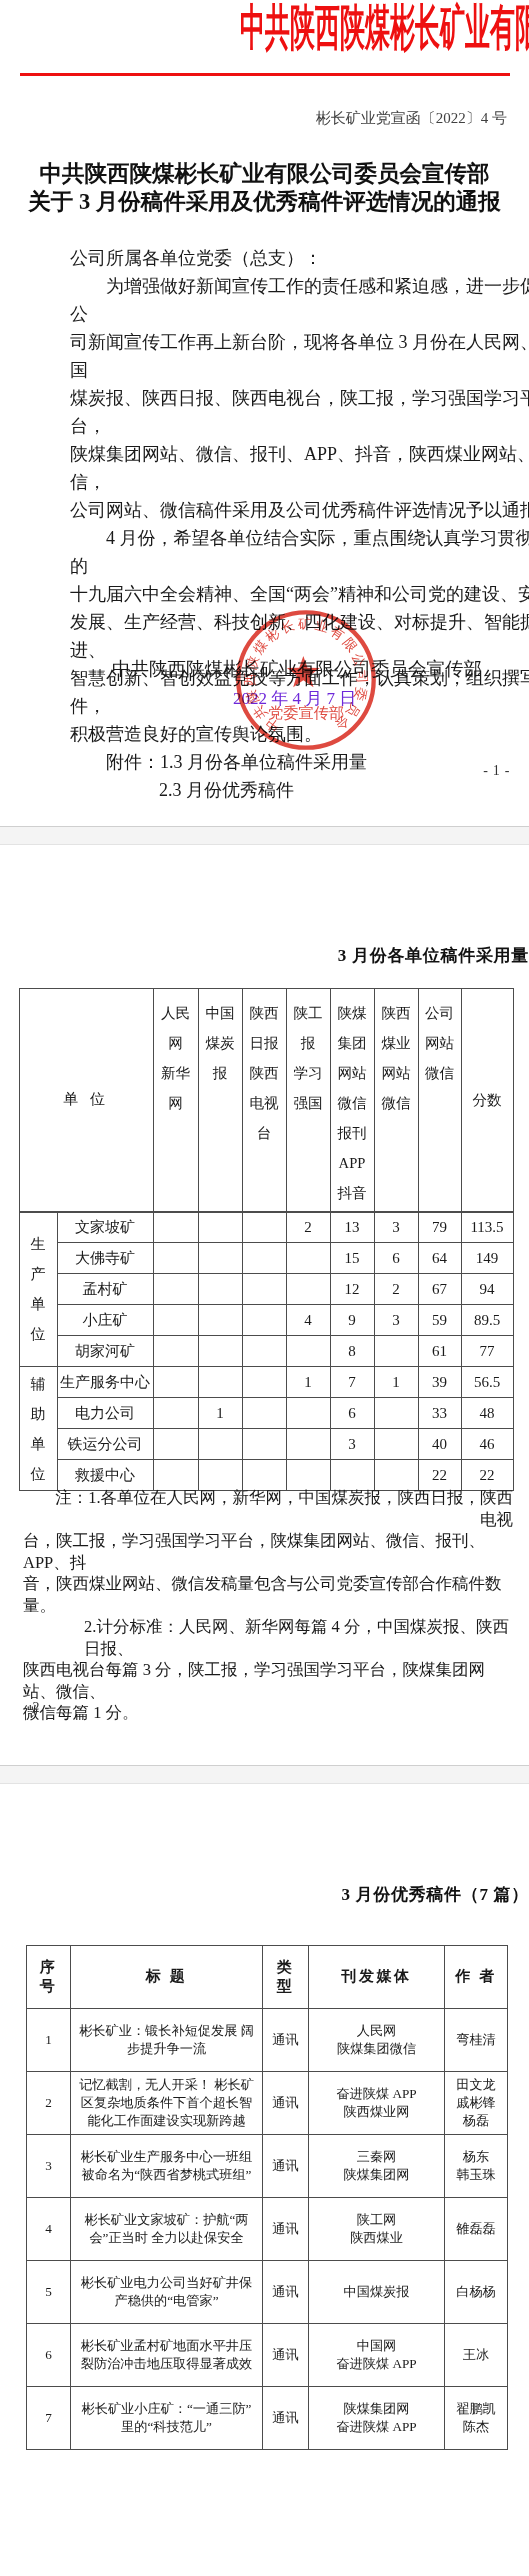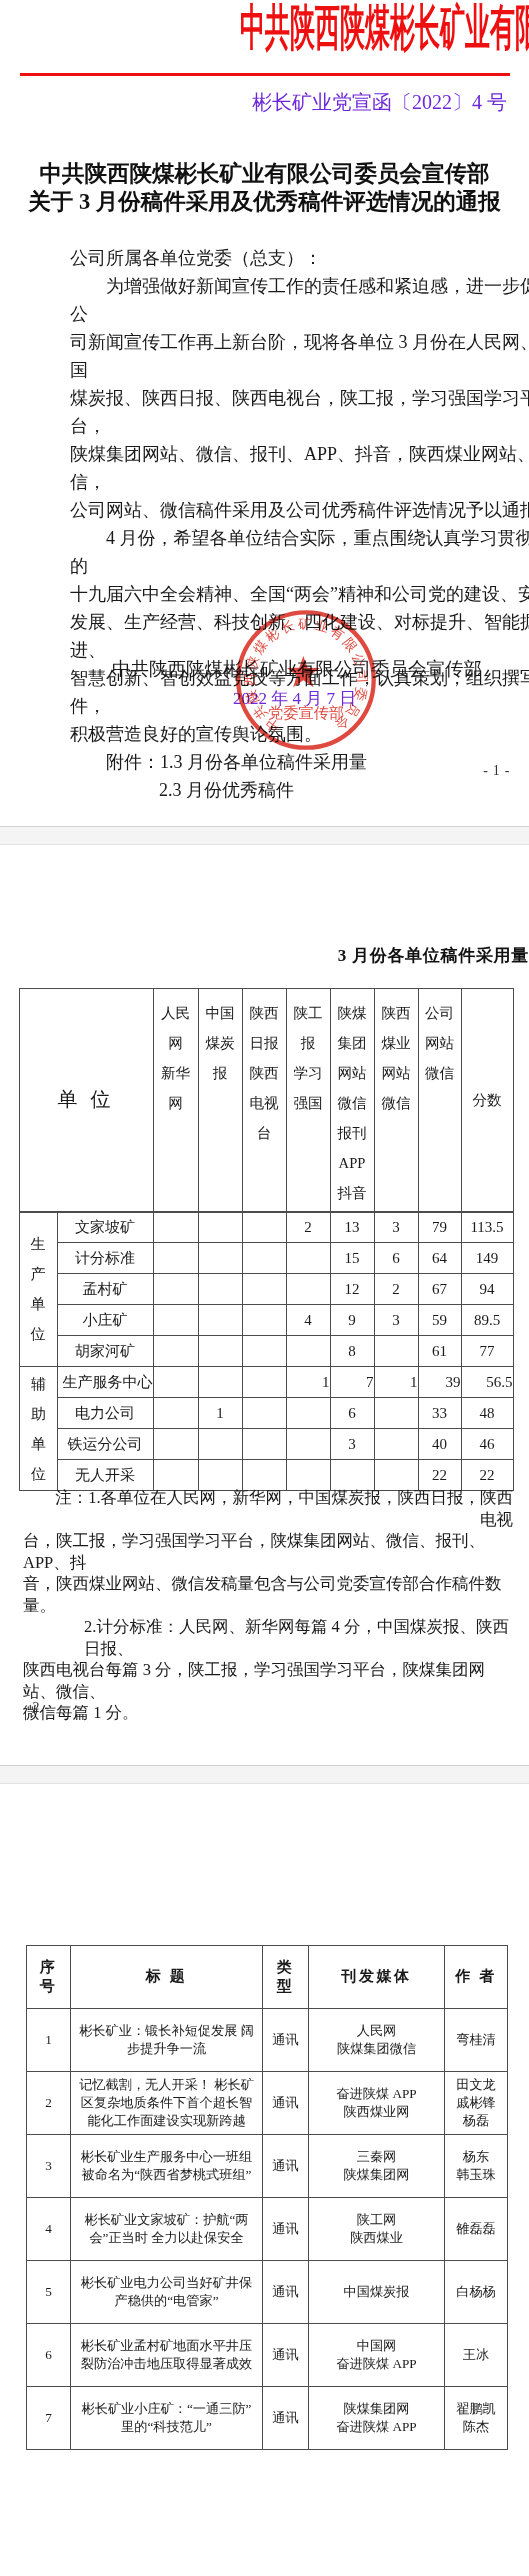--- a/index.html
+++ b/index.html
@@ -10,21 +10,21 @@
   .page-3{height:793px;}
   .page-gap{width:529px;background:#f4f4f4;border-top:0.7px solid #cfcfcf;border-bottom:0.7px solid #e3e3e3;box-sizing:border-box;}
   .gap-1{height:19px;}
   .gap-2{height:18.5px;}
 
   
   .masthead{position:absolute;top:1.3px;left:0;right:0;text-align:center;white-space:nowrap;}
   .masthead span{display:inline-block;transform:scaleX(0.51);transform-origin:center;
     font-size:49px;line-height:54px;font-weight:bold;color:#ee1010;letter-spacing:0px;}
   .red-rule{position:absolute;top:73px;left:20px;width:490px;height:2.6px;background:#ee1010;}
-  .doc-number{position:absolute;top:93px;right:22px;font-size:20px;line-height:18.5px;color:#6d28d9;}
+  .doc-number{position:absolute;top:109px;right:22px;font-size:15px;line-height:18.5px;color:#404040;}
   .doc-title{position:absolute;top:160px;left:0;right:0;text-align:center;
     font-size:22.5px;line-height:28.4px;font-weight:bold;color:#111;}
   .body-block{position:absolute;top:244px;left:22px;width:488px;font-size:18px;line-height:28px;color:#1a1a1a;margin-left:48px;}
   .pre{white-space:pre-line;}
   .attach-1{padding-left:36px;}
   .attach-2{padding-left:89px;}
   .signer{position:absolute;top:656px;left:112px;font-size:18.5px;color:#1a1a1a;}
   .sign-date{position:absolute;top:687px;left:233px;font-size:17px;color:#6d28d9;}
   .stamp{position:absolute;left:233px;top:607px;width:146px;height:146px;
     mix-blend-mode:multiply;opacity:0.92;}
@@ -36,24 +36,24 @@
   .table-title{position:absolute;left:0;right:0;text-align:right;font-size:17px;font-weight:bold;color:#111;letter-spacing:0.7px;}
   .tt-2{top:99px;}
   .tt-3{top:99px;}
   .t1{position:absolute;top:143px;left:18.5px;width:494px;border-collapse:collapse;table-layout:fixed;}
   .t1 th,.t1 td{border:0.7px solid #4c4c4c;padding:0;text-align:center;vertical-align:middle;
     font-weight:normal;font-size:15px;color:#1a1a1a;overflow:hidden;}
   .t1{border:1.3px solid #333;}
   .t1 thead th{height:213px;border-bottom:2px double #4c4c4c;}
   .t1 th.v-h{vertical-align:top;padding-top:8.6px;line-height:30px;font-size:14.6px;white-space:pre-line;}
   .t1 th.mid{vertical-align:middle;padding-top:0;}
-  .t1 th.unit-h{font-size:20px;letter-spacing:4px;}
+  .t1 th.unit-h{font-size:15px;letter-spacing:4px;}
   .t1 tbody tr{height:31px;}
   .t1 .group-cell{width:38px;padding:0 10.6px;line-height:30px;word-break:break-all;font-size:15px;}
-  .t1 tr.group-start td{border-top-width:1.3px;text-align:right;}
+  .t1 tr.group-start td{border-top-width:1.3px;}
   .notes{position:absolute;top:642px;left:23px;width:490px;font-size:16.5px;line-height:21.5px;color:#1a1a1a;}
   .note-indent-a{padding-left:30px;text-align:right;}
   .note-indent-b{padding-left:61px;}
 
   
   .t2{position:absolute;top:161px;left:26px;width:481px;border-collapse:collapse;table-layout:fixed;border:1.3px solid #333;}
   .t2 th,.t2 td{border:0.7px solid #4c4c4c;padding:1.3px 2.6px;text-align:center;vertical-align:middle;
     color:#1a1a1a;white-space:pre-line;overflow:hidden;}
   .t2 thead th{height:60px;font-size:15px;font-weight:bold;letter-spacing:2.6px;}
   .t2 tbody tr{height:63px;}
@@ -166,21 +166,21 @@
           <td></td>
           <td></td>
           <td></td>
           <td>2</td>
           <td>13</td>
           <td>3</td>
           <td>79</td>
           <td>113.5</td>
         </tr>
         <tr>
-          <td>计分标准</td>
+          <td>大佛寺矿</td>
           <td></td>
           <td></td>
           <td></td>
           <td></td>
           <td>15</td>
           <td>6</td>
           <td>64</td>
           <td>149</td>
         </tr>
         <tr>
@@ -244,21 +244,21 @@
           <td></td>
           <td></td>
           <td></td>
           <td></td>
           <td>3</td>
           <td></td>
           <td>40</td>
           <td>46</td>
         </tr>
         <tr>
-          <td>无人开采</td>
+          <td>救援中心</td>
           <td></td>
           <td></td>
           <td></td>
           <td></td>
           <td></td>
           <td></td>
           <td>22</td>
           <td>22</td>
         </tr>
       </tbody>
@@ -270,20 +270,21 @@
     <div class="note-indent-b">2.计分标准：人民网、新华网每篇 4 分，中国煤炭报、陕西日报、</div>
     <div>陕西电视台每篇 3 分，陕工报，学习强国学习平台，陕煤集团网站、微信、</div>
     <div>微信每篇 1 分。</div>
   </div>
   <div class="page-num pn-2">- 2 -</div>
 </div>
 
 <div class="page-gap gap-2"></div>
 
 <div class="page page-3">
+  <div class="table-title tt-3">3 月份优秀稿件（7 篇）</div>
   <table class="t2">
     <colgroup>
       <col style="width:44px">
         <col style="width:192px">
         <col style="width:46px">
         <col style="width:136px">
         <col style="width:63px">
     </colgroup>
     <thead>
       <tr>

